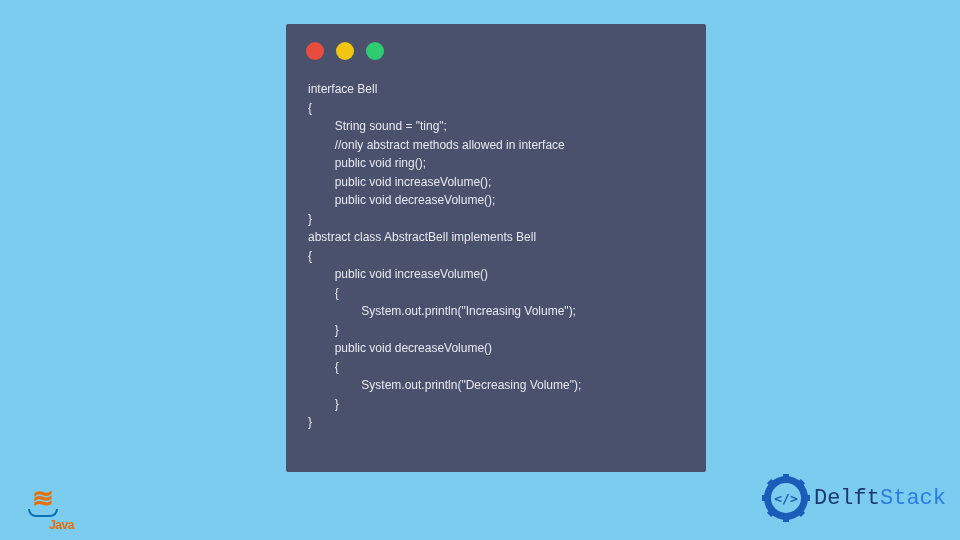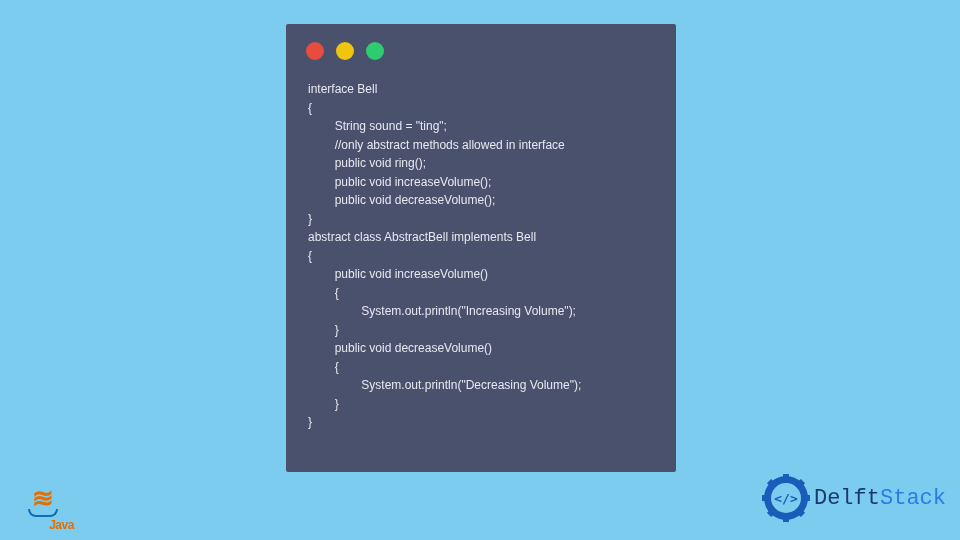--- a/index.html
+++ b/index.html
@@ -8,21 +8,21 @@
     height: 540px;
     background: #7cccf0;
     font-family: -apple-system, BlinkMacSystemFont, "Segoe UI", Arial, sans-serif;
     position: relative;
     overflow: hidden;
   }
   .code-window {
     position: absolute;
     left: 286px;
     top: 24px;
-    width: 390px;
+    width: 420px;
     height: 448px;
     background: #4a516d;
     border-radius: 2px;
   }
   .traffic-lights {
     display: flex;
     gap: 12px;
     padding: 18px 20px 8px 20px;
   }
   .dot {

